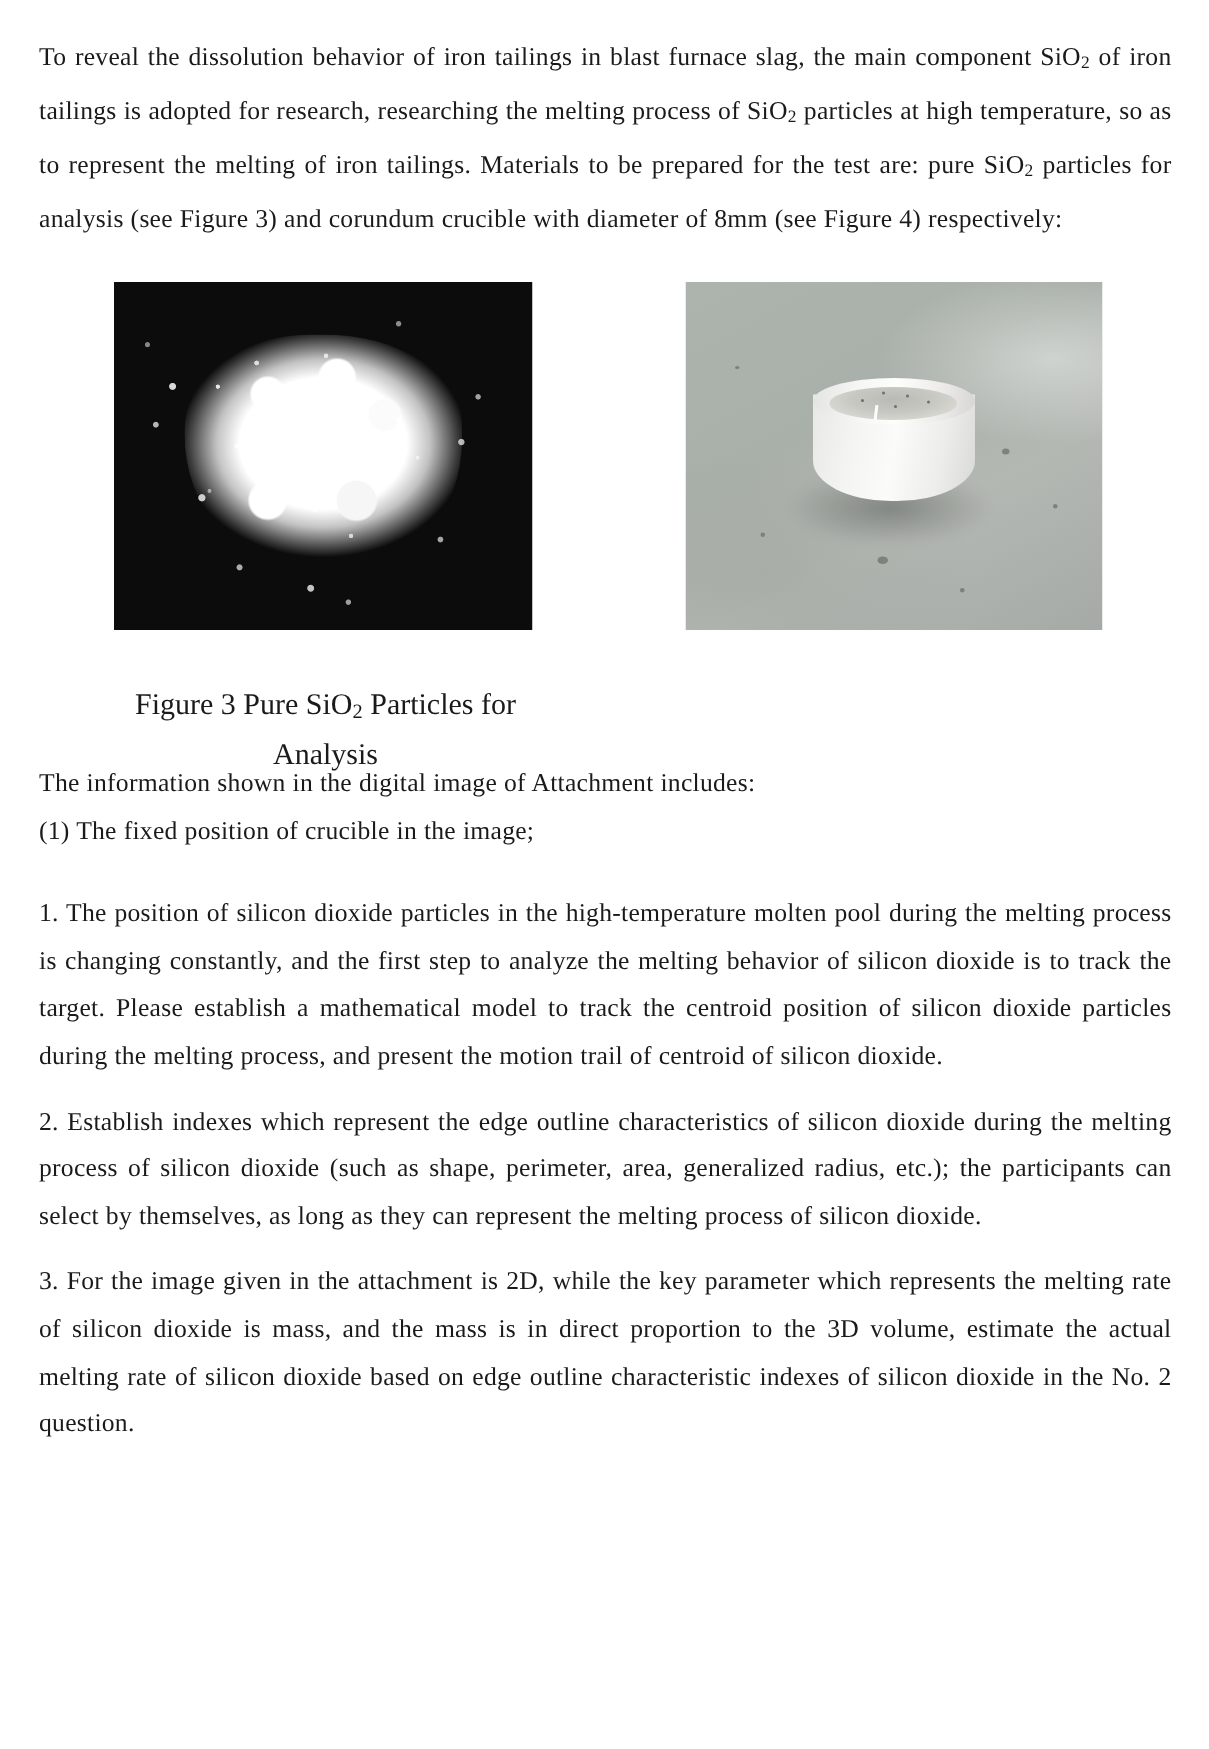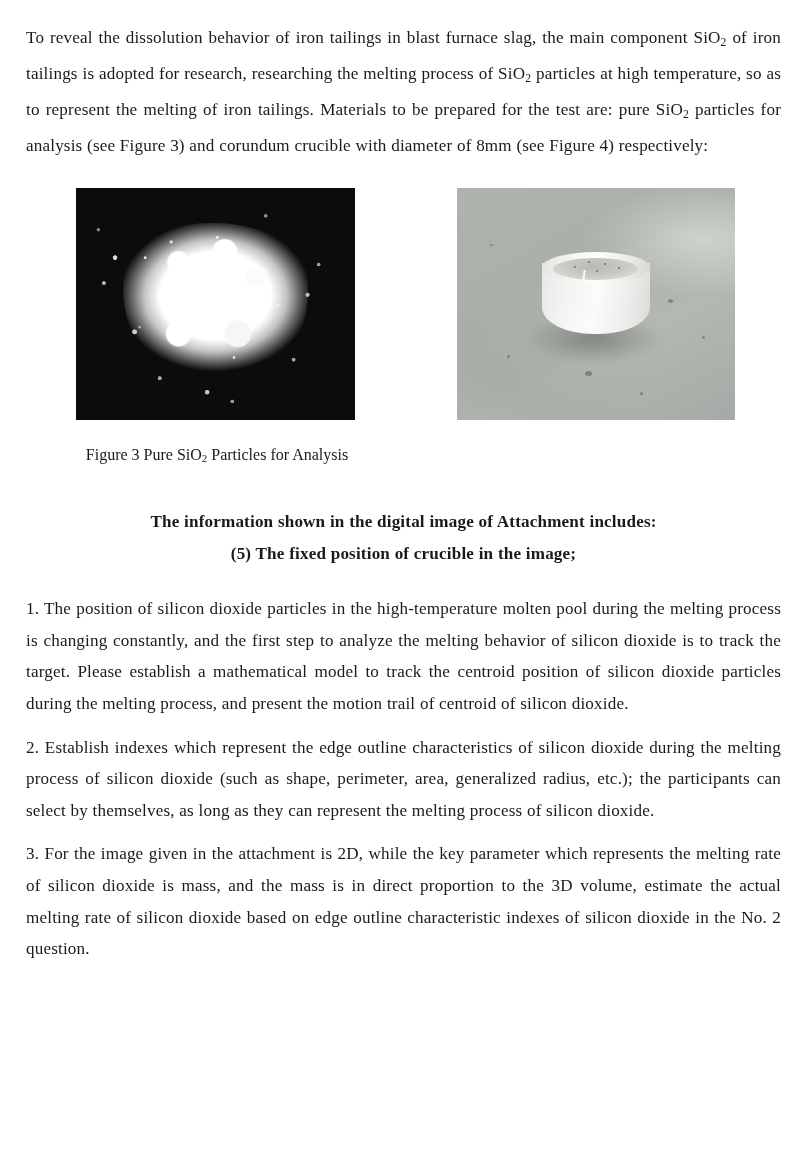--- a/index.html
+++ b/index.html
@@ -26,21 +26,21 @@
 
   p.para {
     margin: 0 0 0 0;
     font-size: 17.1px;
     line-height: 31.6px;
     text-align: justify;
     text-justify: inter-word;
     letter-spacing: 0.01em;
     word-spacing: 0.01em;
   }
-  p.para.nojust { text-align: center; font-weight: bold; }
+  p.para.nojust { text-align: left; }
 
   .gap-sm { height: 12px; }
 
   sub { font-size: 0.68em; vertical-align: -0.22em; }
 
   
   .figures {
     position: relative;
     height: 234px;
     margin-top: 26px;
@@ -193,22 +193,22 @@
   }
 
   
   .captions {
     position: relative;
     margin-top: 18px;
     height: 66px;
   }
   .cap {
     position: absolute;
-    top: 0;
-    font-size: 16px;
+    top: 16px;
+    font-size: 20px;
     line-height: 29px;
     text-align: center;
   }
   .cap-left  { left: 36px;  width: 310px; }
   .cap-right { left: 400px; width: 340px; }
 </style>
 </head>
 <body>
 
 <div class="page">
@@ -254,21 +254,21 @@
       </div>
     </div>
 
   </div>
 
   <div class="captions">
     <div class="cap cap-left"><span>Figure 3 Pure SiO</span><sub>2</sub><span> Particles for Analysis</span></div>
   </div>
 
   <p class="para nojust">The information shown in the digital image of Attachment includes:</p>
-  <p class="para nojust">(5) The fixed position of crucible in the image;</p>
+  <p class="para nojust">(1) The fixed position of crucible in the image;</p>
 
   <div class="gap-sm"></div>
 
 
   <div class="gap-sm"></div>
 
   <p class="para">1. The position of silicon dioxide particles in the high-temperature molten pool during the melting process is changing constantly, and the first step to analyze the melting behavior of silicon dioxide is to track the target. Please establish a mathematical model to track the centroid position of silicon dioxide particles during the melting process, and present the motion trail of centroid of silicon dioxide.</p>
 
   <div class="gap-sm"></div>
 

